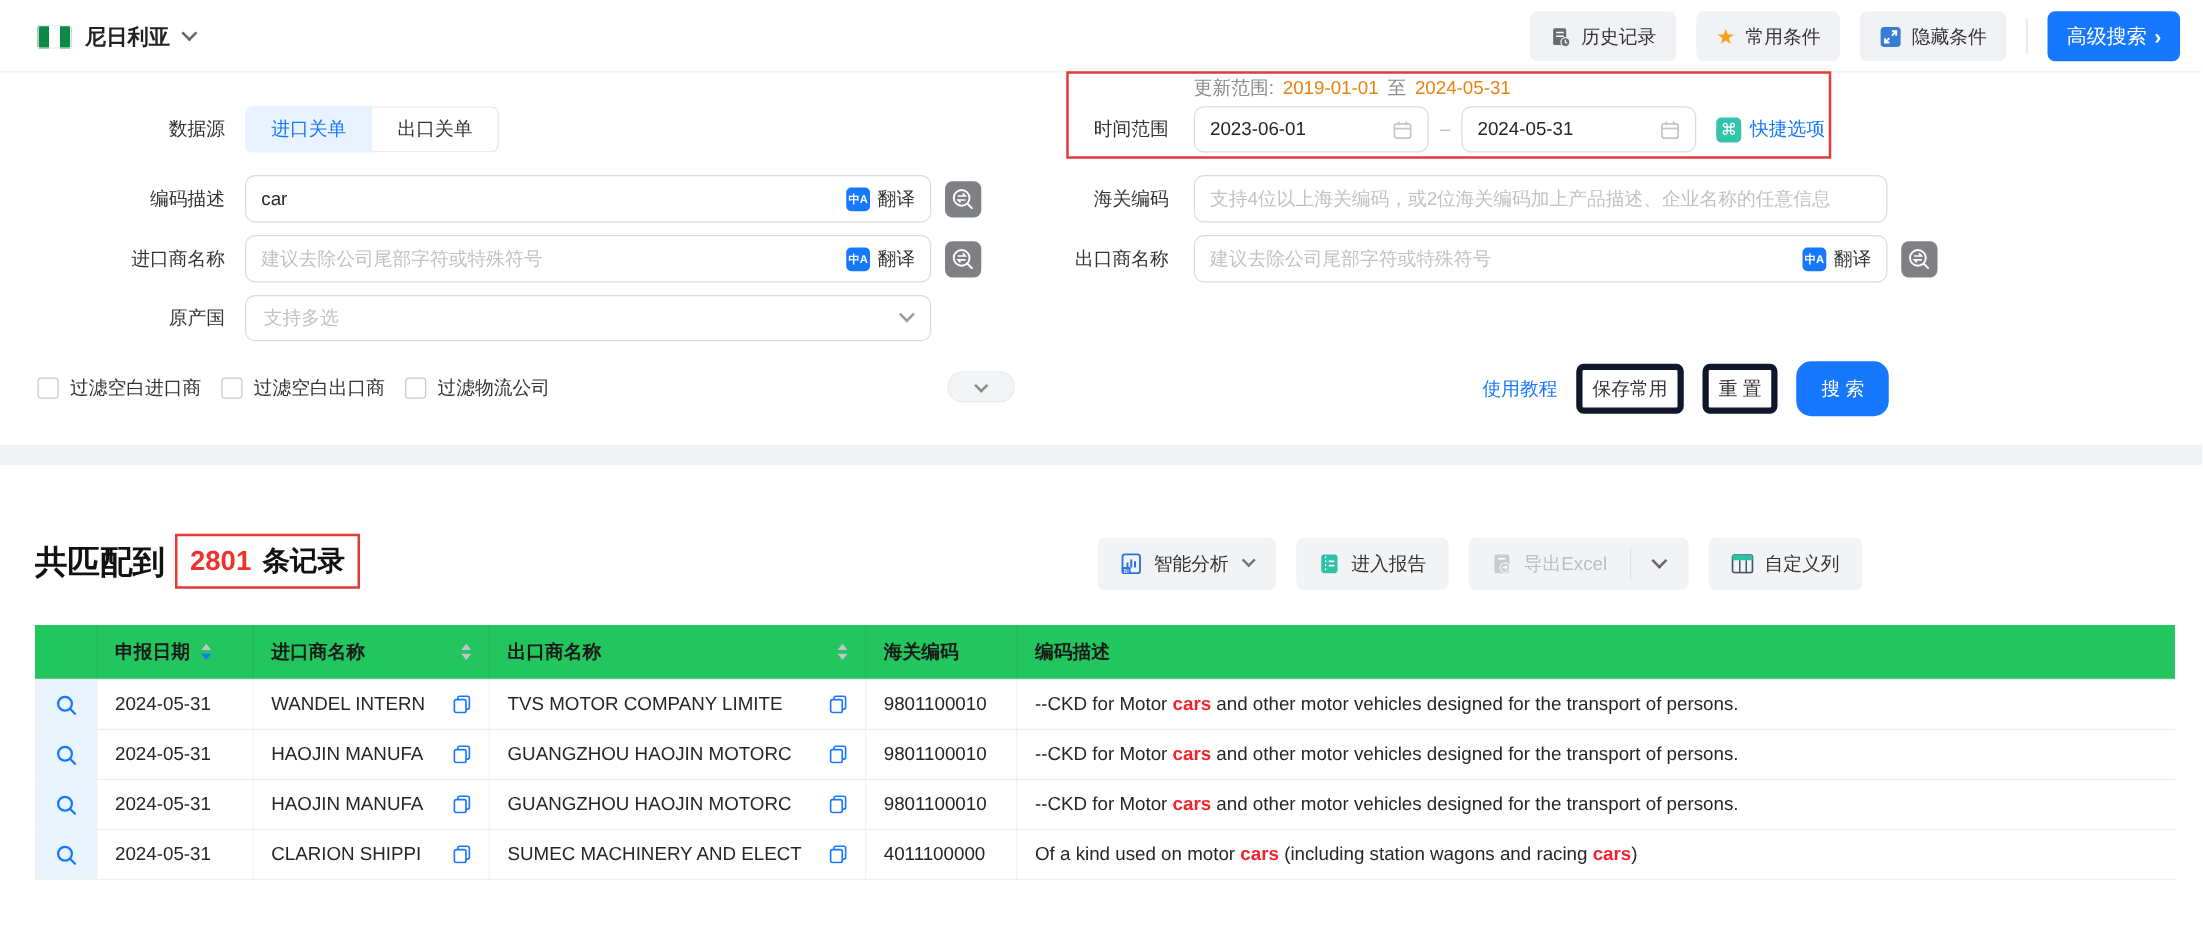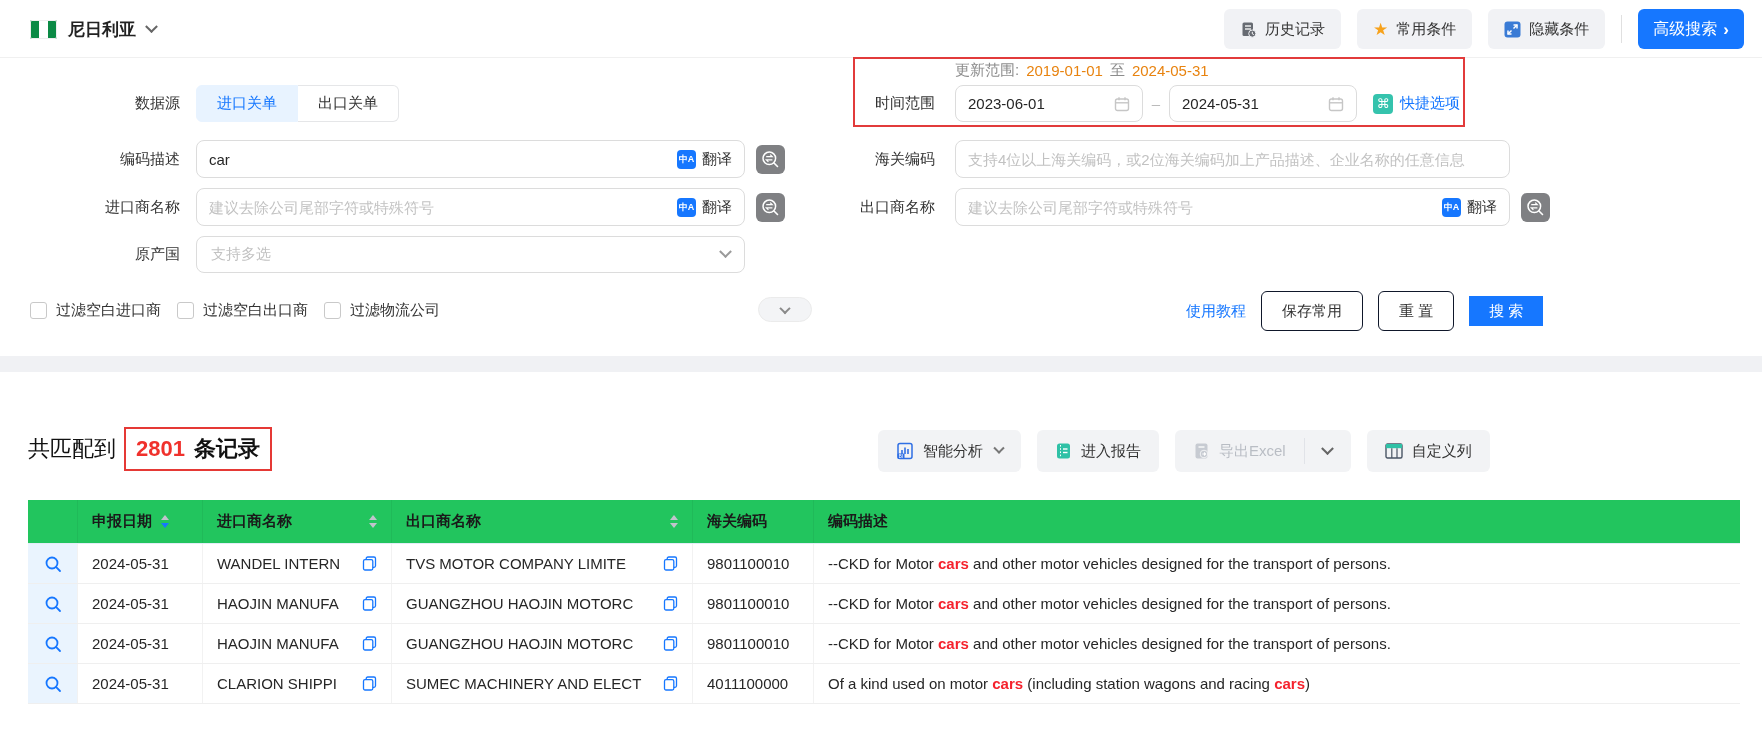--- a/index.html
+++ b/index.html
@@ -51,26 +51,26 @@
   .redbox { position:absolute; border:2px solid #e23b3b; pointer-events:none; z-index:6; }
   .rb-time { left:853px; top:57px; width:612px; height:70px; }
   
   .cbrow { position:absolute; left:30px; top:301px; display:flex; align-items:center; gap:16px; }
   .cbitem { display:flex; align-items:center; gap:9px; cursor:pointer; color:#333; }
   .cbox { width:17px; height:17px; border:1px solid #c9c9c9; border-radius:3px; background:#fff; }
   .collapse-pill { position:absolute; left:758px; top:297px; width:54px; height:25px; background:#f3f4f6; border:1px solid #ebebeb; border-radius:13px; display:flex; align-items:center; justify-content:center; cursor:pointer; }
   .collapse-pill .chev { border-color:#8a8a8a; transform:rotate(45deg) translate(-1px,-1px); width:8px; height:8px; }
   .actions { position:absolute; left:1186px; top:291px; display:flex; align-items:center; gap:15px; height:40px; }
   .link { color:#1677ff; cursor:pointer; }
-  .obtn { height:40px; padding:0 20px; border:1px solid #0f172a; border-radius:6px; background:#fff; display:flex; align-items:center; color:#333; cursor:pointer; }
-  .pbtn { height:30px; padding:0 20px; border-radius:0; background:#1677ff; color:#fff; display:flex; align-items:center; cursor:pointer; }
+  .obtn { height:40px; padding:0 8px; border:5px solid #0f172a; border-radius:6px; background:#fff; display:flex; align-items:center; color:#333; cursor:pointer; }
+  .pbtn { height:44px; padding:0 20px; border-radius:12px; background:#1677ff; color:#fff; display:flex; align-items:center; cursor:pointer; }
   .band { position:absolute; left:0; top:356px; width:100%; height:16px; background:#f0f1f4; }
   
   .res-title { position:absolute; left:28px; top:427px; display:flex; align-items:center; gap:8px; }
-  .res-prefix { font-size:22px; font-weight:normal; color:#111; }
+  .res-prefix { font-size:26px; font-weight:bold; color:#111; }
   .count-box { border:2px solid #e53935; padding:5px 10px; display:flex; align-items:center; gap:9px; }
   .count-num { font-size:22px; font-weight:bold; color:#f0312c; }
   .count-suffix { font-size:22px; font-weight:bold; color:#111; }
   .toolbar { position:absolute; left:878px; top:430px; display:flex; align-items:center; gap:16px; height:42px; }
   .tbtn { height:42px; background:#f2f3f5; border-radius:6px; padding:0 18px; display:flex; align-items:center; gap:9px; color:#333; cursor:pointer; }
   .tbtn .chev { width:8px; height:8px; border-color:#777; margin-left:3px; }
   .excel-group { height:42px; background:#f2f3f5; border-radius:6px; display:flex; align-items:stretch; }
   .excel-main { padding:0 18px; display:flex; align-items:center; gap:9px; color:#b9bdc4; cursor:not-allowed; }
   .excel-div { width:1px; background:#e1e3e8; margin:8px 0; }
   .excel-chev { width:46px; display:flex; align-items:center; justify-content:center; cursor:pointer; }

